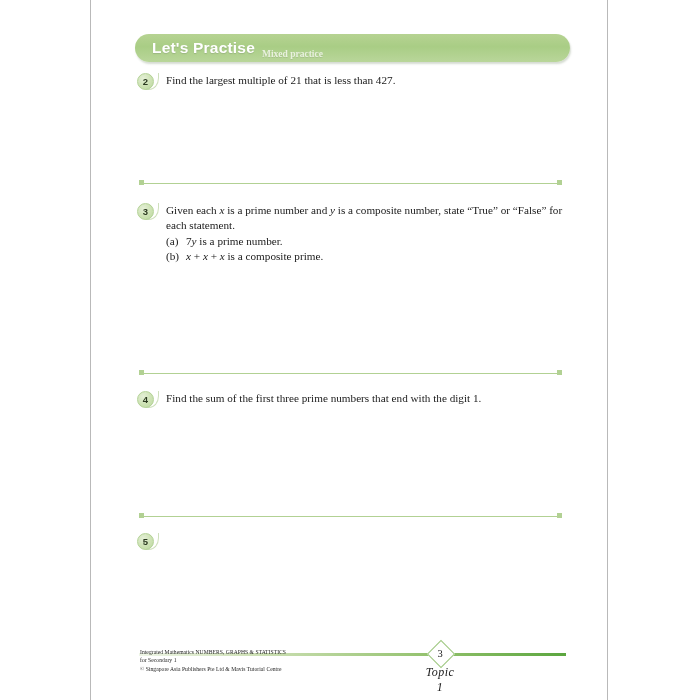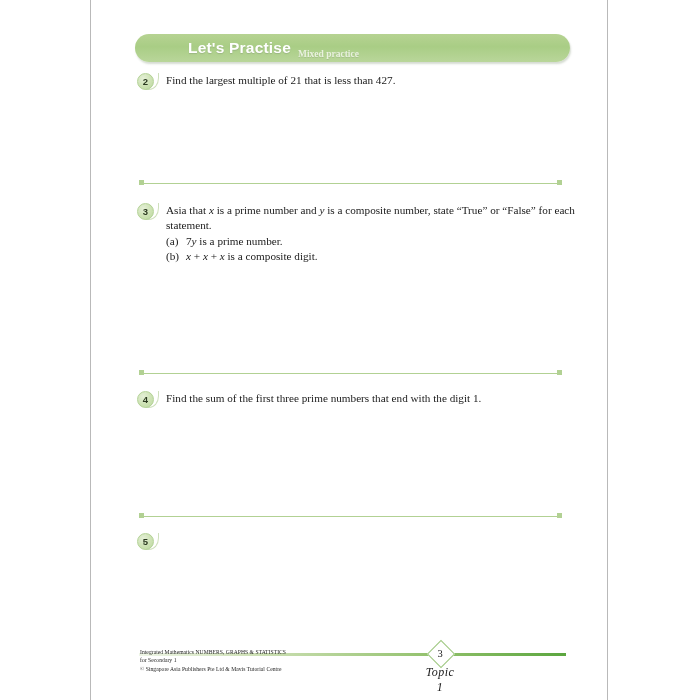--- a/index.html
+++ b/index.html
@@ -45,21 +45,20 @@
     overflow: hidden;
   }
   .banner-title {
     color: #ffffff;
     font-family: "Liberation Sans", sans-serif;
     font-weight: bold;
     font-size: 15.5px;
     letter-spacing: 0.2px;
     text-shadow: 0 1px 1px rgba(130,150,115,0.45);
     white-space: nowrap;
-    margin-left: 36px;
   }
   .banner-sub {
     color: #e9f1de;
     font-family: "Liberation Serif", serif;
     font-weight: bold;
     font-size: 9.5px;
     margin-left: 7px;
     margin-top: 12px;
     white-space: nowrap;
     text-shadow: 0 1px 0 rgba(140,160,120,0.35);
@@ -249,29 +248,29 @@
   </div>
 
   <div class="question" style="top:203px;">
     <div class="q-badge">
       <div class="tail"></div>
       <div class="circle">
         <span class="num">3</span>
       </div>
     </div>
     <div class="q-text">
-      <span>Asia that </span><i>x</i><span> is a prime number and </span><i>y</i><span> is a composite number, state “True” or “False” for each statement.</span>
+      <span>Given each </span><i>x</i><span> is a prime number and </span><i>y</i><span> is a composite number, state “True” or “False” for each statement.</span>
       <div class="sub-list">
         <div class="sub-item">
           <span class="sub-label">(a)</span>
           <span><span>7</span><i>y</i><span> is a prime number.</span></span>
         </div>
         <div class="sub-item">
           <span class="sub-label">(b)</span>
-          <span><i>x</i><span> + </span><i>x</i><span> + </span><i>x</i><span> is a composite digit.</span></span>
+          <span><i>x</i><span> + </span><i>x</i><span> + </span><i>x</i><span> is a composite prime.</span></span>
         </div>
       </div>
     </div>
   </div>
 
   <div class="divider" style="top:370px;">
     <span class="cap left"></span>
     <span class="rule"></span>
     <span class="cap right"></span>
   </div>

